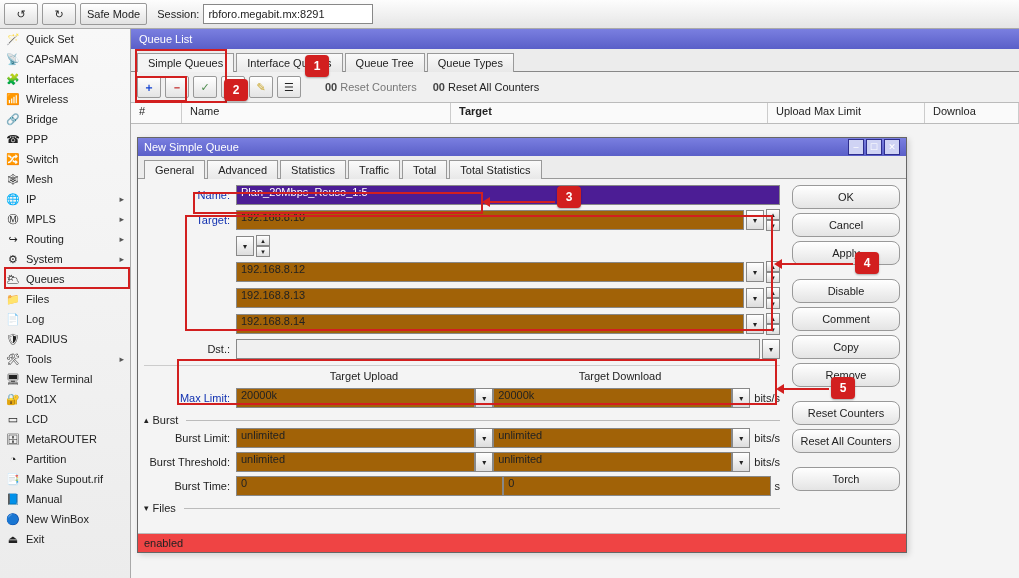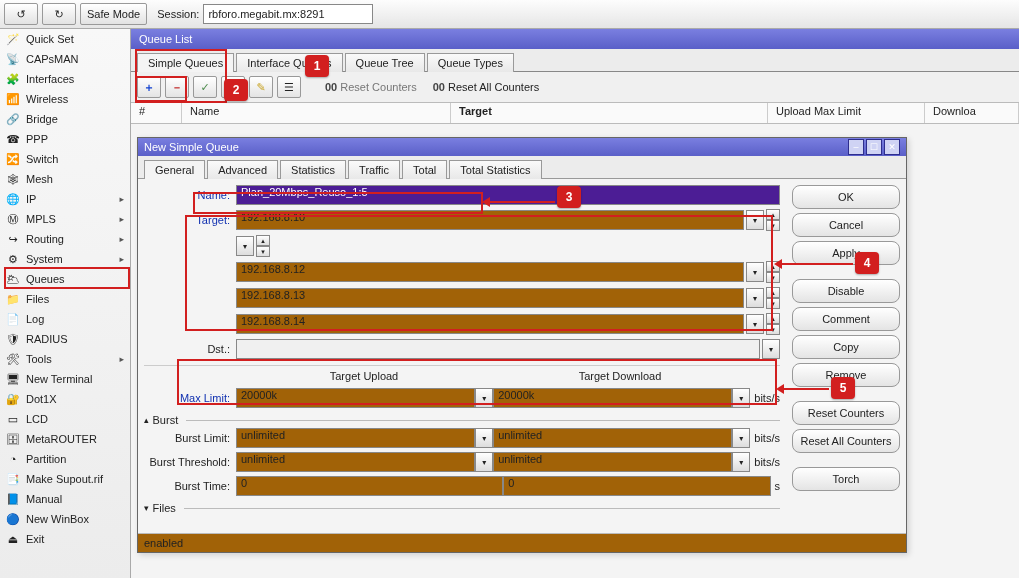--- a/index.html
+++ b/index.html
@@ -42,21 +42,21 @@
 .dd{width:16px;height:18px;border:1px solid #888;background:linear-gradient(#fff,#ddd);display:flex;align-items:center;justify-content:center;font-size:8px;cursor:pointer}
 .ud{width:14px;display:flex;flex-direction:column}
 .ud span{height:9px;border:1px solid #888;background:linear-gradient(#fff,#ddd);display:flex;align-items:center;justify-content:center;font-size:7px;line-height:1;cursor:pointer}
 .section-head{display:flex;align-items:center;font-size:11px;padding:2px 0;gap:4px;cursor:pointer}
 .section-head .tri{font-size:9px}
 .hline{flex:1;border-top:1px solid #bbb;margin-left:4px}
 .two-col{display:flex;gap:0}
 .two-col .col{flex:1}
 .col-head{text-align:center;padding:2px 0}
 .unit{padding-left:4px}
-.status-bar{position:absolute;left:0;right:0;bottom:0;height:18px;border-top:1px solid #bbb;background:#a16207;padding:0 6px;display:flex;align-items:center}
+.status-bar{position:absolute;left:0;right:0;bottom:0;height:18px;border-top:1px solid #bbb;background:#ef4444;padding:0 6px;display:flex;align-items:center}
 
 
 .note{position:absolute;border:2px solid #d21f1f;pointer-events:none;box-sizing:border-box}
 .note-num{position:absolute;width:24px;height:22px;background:#d21f1f;color:#fff;border-radius:4px;display:flex;align-items:center;justify-content:center;font-weight:bold;font-size:12px;box-shadow:0 1px 2px rgba(0,0,0,.3);pointer-events:none}
 .arrow{position:absolute;height:2px;background:#d21f1f;pointer-events:none}
 .arrow::before{content:"";position:absolute;left:-8px;top:-4px;border:5px solid transparent;border-right:8px solid #d21f1f}
 </style>
 </head>
 <body>
 

